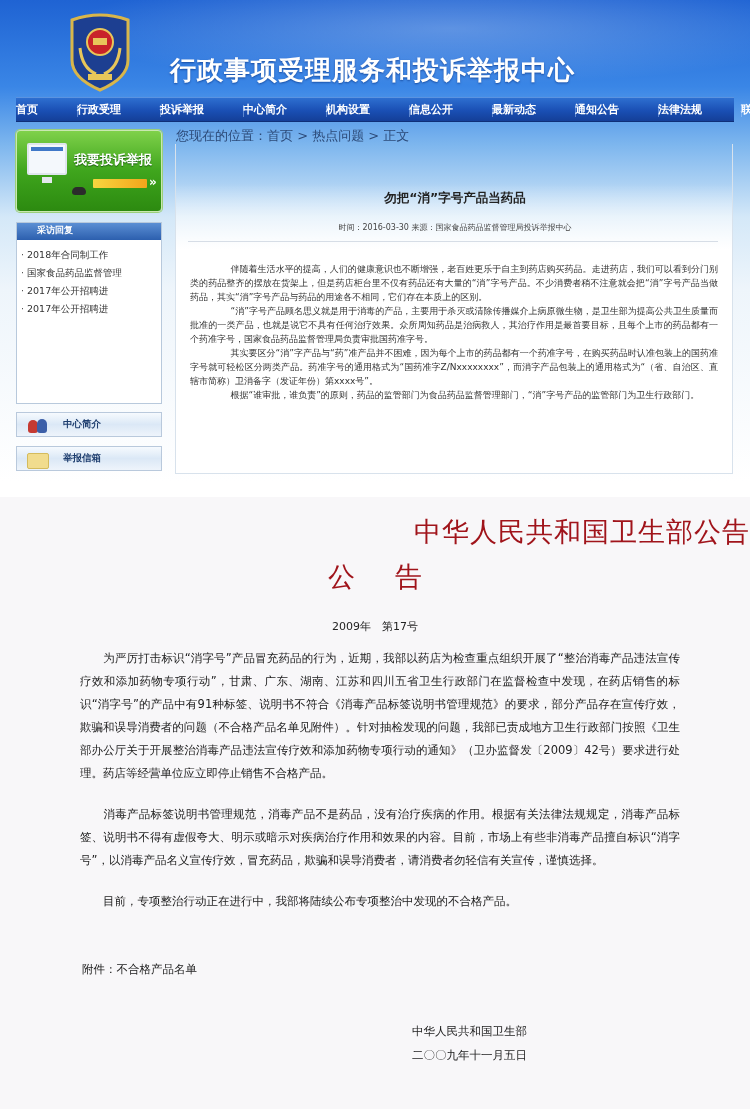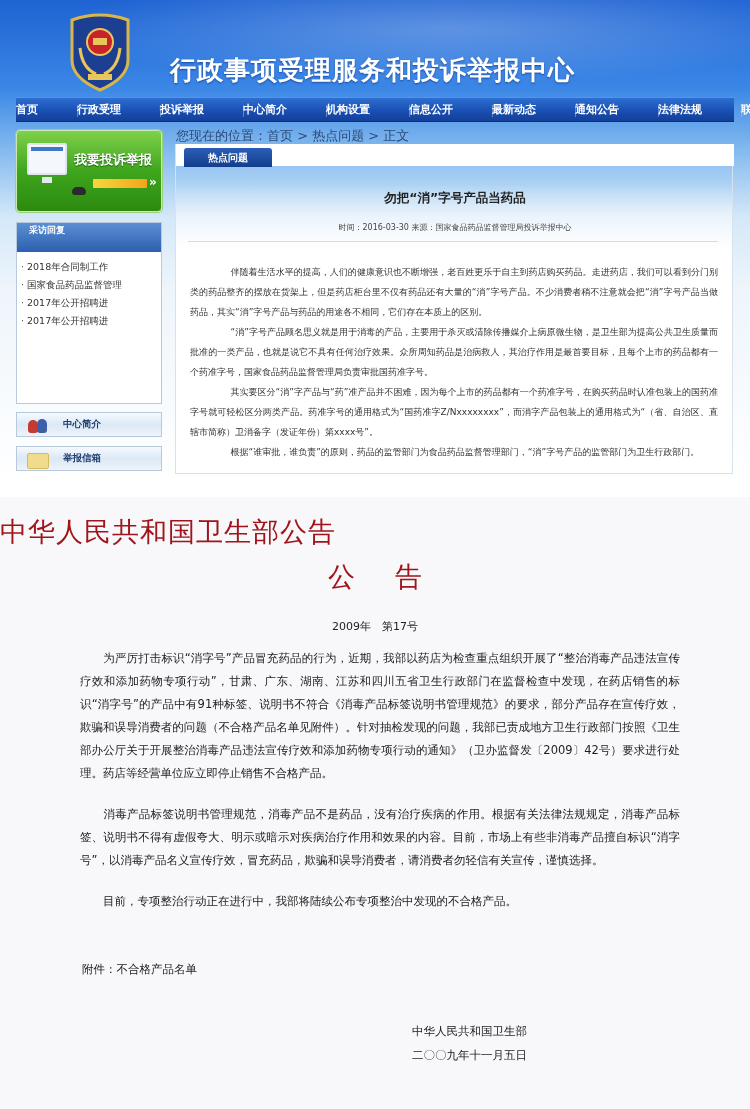--- a/index.html
+++ b/index.html
@@ -76,22 +76,22 @@
   }
   .complaint-chev {
     position: absolute; left: 132px; top: 44px; color: #ffffff; font-size: 12px; font-weight: bold;
   }
 
   .news-box {
     position: absolute; left: 16px; top: 222px; width: 146px; height: 182px;
     background: #ffffff; border: 1px solid #b8c9dc;
   }
   .news-head {
-    height: 29px; background: linear-gradient(180deg, #5b8fd4 0%, #2c5fae 100%);
-    color: #fff; font-size: 9px; font-weight: bold; padding-left: 12px; line-height: 15px;
+    height: 17px; background: linear-gradient(180deg, #5b8fd4 0%, #2c5fae 100%);
+    color: #fff; font-size: 9px; font-weight: bold; padding-left: 20px; line-height: 15px;
   }
   .news-list { list-style: none; padding: 6px 0 0 4px; }
   .news-list li {
     font-size: 9.5px; color: #333; line-height: 18px; white-space: nowrap;
   }
   .news-list li::before { content: "·"; margin-right: 3px; color: #555; }
 
   .side-btn {
     position: absolute; left: 16px; width: 146px; height: 25px;
     background: linear-gradient(180deg, #f6fafe 0%, #dbe8f6 50%, #eef4fb 100%);
@@ -133,32 +133,32 @@
   }
   .article-meta {
     position: absolute; left: 0; top: 78px; width: 558px; text-align: center;
     font-size: 8px; color: #444;
   }
   .article-rule {
     position: absolute; left: 12px; top: 97px; width: 530px; height: 1px; background: #d6dde6;
   }
   .article-body {
     position: absolute; left: 14px; top: 118px; width: 528px;
-    font-size: 9px; line-height: 20px; color: #333;
+    font-size: 9px; line-height: 14px; color: #333;
   }
   .article-body p { text-indent: 4.5em; text-align: justify; }
 
   
   .doc {
     position: absolute; left: 0; top: 497px; width: 750px; height: 612px;
     background: #f8f7f9;
   }
   .doc-gap { position: absolute; left: 0; top: 482px; width: 750px; height: 15px; background: #ffffff; }
   .doc-title {
-    position: absolute; left: 0; top: 17px; width: 750px; text-align: left;
+    position: absolute; left: 0; top: 17px; width: 750px; text-align: right;
     font-family: "DejaVu Serif", "Liberation Serif", serif;
     font-size: 27px; color: #a0141b; letter-spacing: 1px;
   }
   .doc-subtitle {
     position: absolute; left: 0; top: 62px; width: 750px; text-align: center;
     font-family: "DejaVu Serif", "Liberation Serif", serif;
     font-size: 27px; color: #a0141b; letter-spacing: 40px; padding-left: 40px;
   }
   .doc-number {
     position: absolute; left: 0; top: 122px; width: 750px; text-align: center;
@@ -230,23 +230,20 @@
     <span class="lbl">中心简介</span>
   </div>
   <div class="side-btn" style="top:446px;">
     <span class="ic folder-ic"></span>
     <span class="lbl">举报信箱</span>
   </div>
 
   <div class="breadcrumb">您现在的位置：首页 &gt; 热点问题 &gt; 正文</div>
 
   <div class="content-panel">
-    <div class="tabstrip">
-      <div class="tab-hot">热点问题</div>
-    </div>
     <div class="article-title">勿把“消”字号产品当药品</div>
     <div class="article-meta">时间：2016-03-30  来源：国家食品药品监督管理局投诉举报中心</div>
     <div class="article-rule"></div>
     <div class="article-body">
       <p>伴随着生活水平的提高，人们的健康意识也不断增强，老百姓更乐于自主到药店购买药品。走进药店，我们可以看到分门别类的药品整齐的摆放在货架上，但是药店柜台里不仅有药品还有大量的“消”字号产品。不少消费者稍不注意就会把“消”字号产品当做药品，其实“消”字号产品与药品的用途各不相同，它们存在本质上的区别。</p>
       <p>“消”字号产品顾名思义就是用于消毒的产品，主要用于杀灭或清除传播媒介上病原微生物，是卫生部为提高公共卫生质量而批准的一类产品，也就是说它不具有任何治疗效果。众所周知药品是治病救人，其治疗作用是最首要目标，且每个上市的药品都有一个药准字号，国家食品药品监督管理局负责审批国药准字号。</p>
       <p>其实要区分“消”字产品与“药”准产品并不困难，因为每个上市的药品都有一个药准字号，在购买药品时认准包装上的国药准字号就可轻松区分两类产品。药准字号的通用格式为“国药准字Z/Nxxxxxxxx”，而消字产品包装上的通用格式为“（省、自治区、直辖市简称）卫消备字（发证年份）第xxxx号”。</p>
       <p>根据“谁审批，谁负责”的原则，药品的监管部门为食品药品监督管理部门，“消”字号产品的监管部门为卫生行政部门。</p>
     </div>
   </div>

